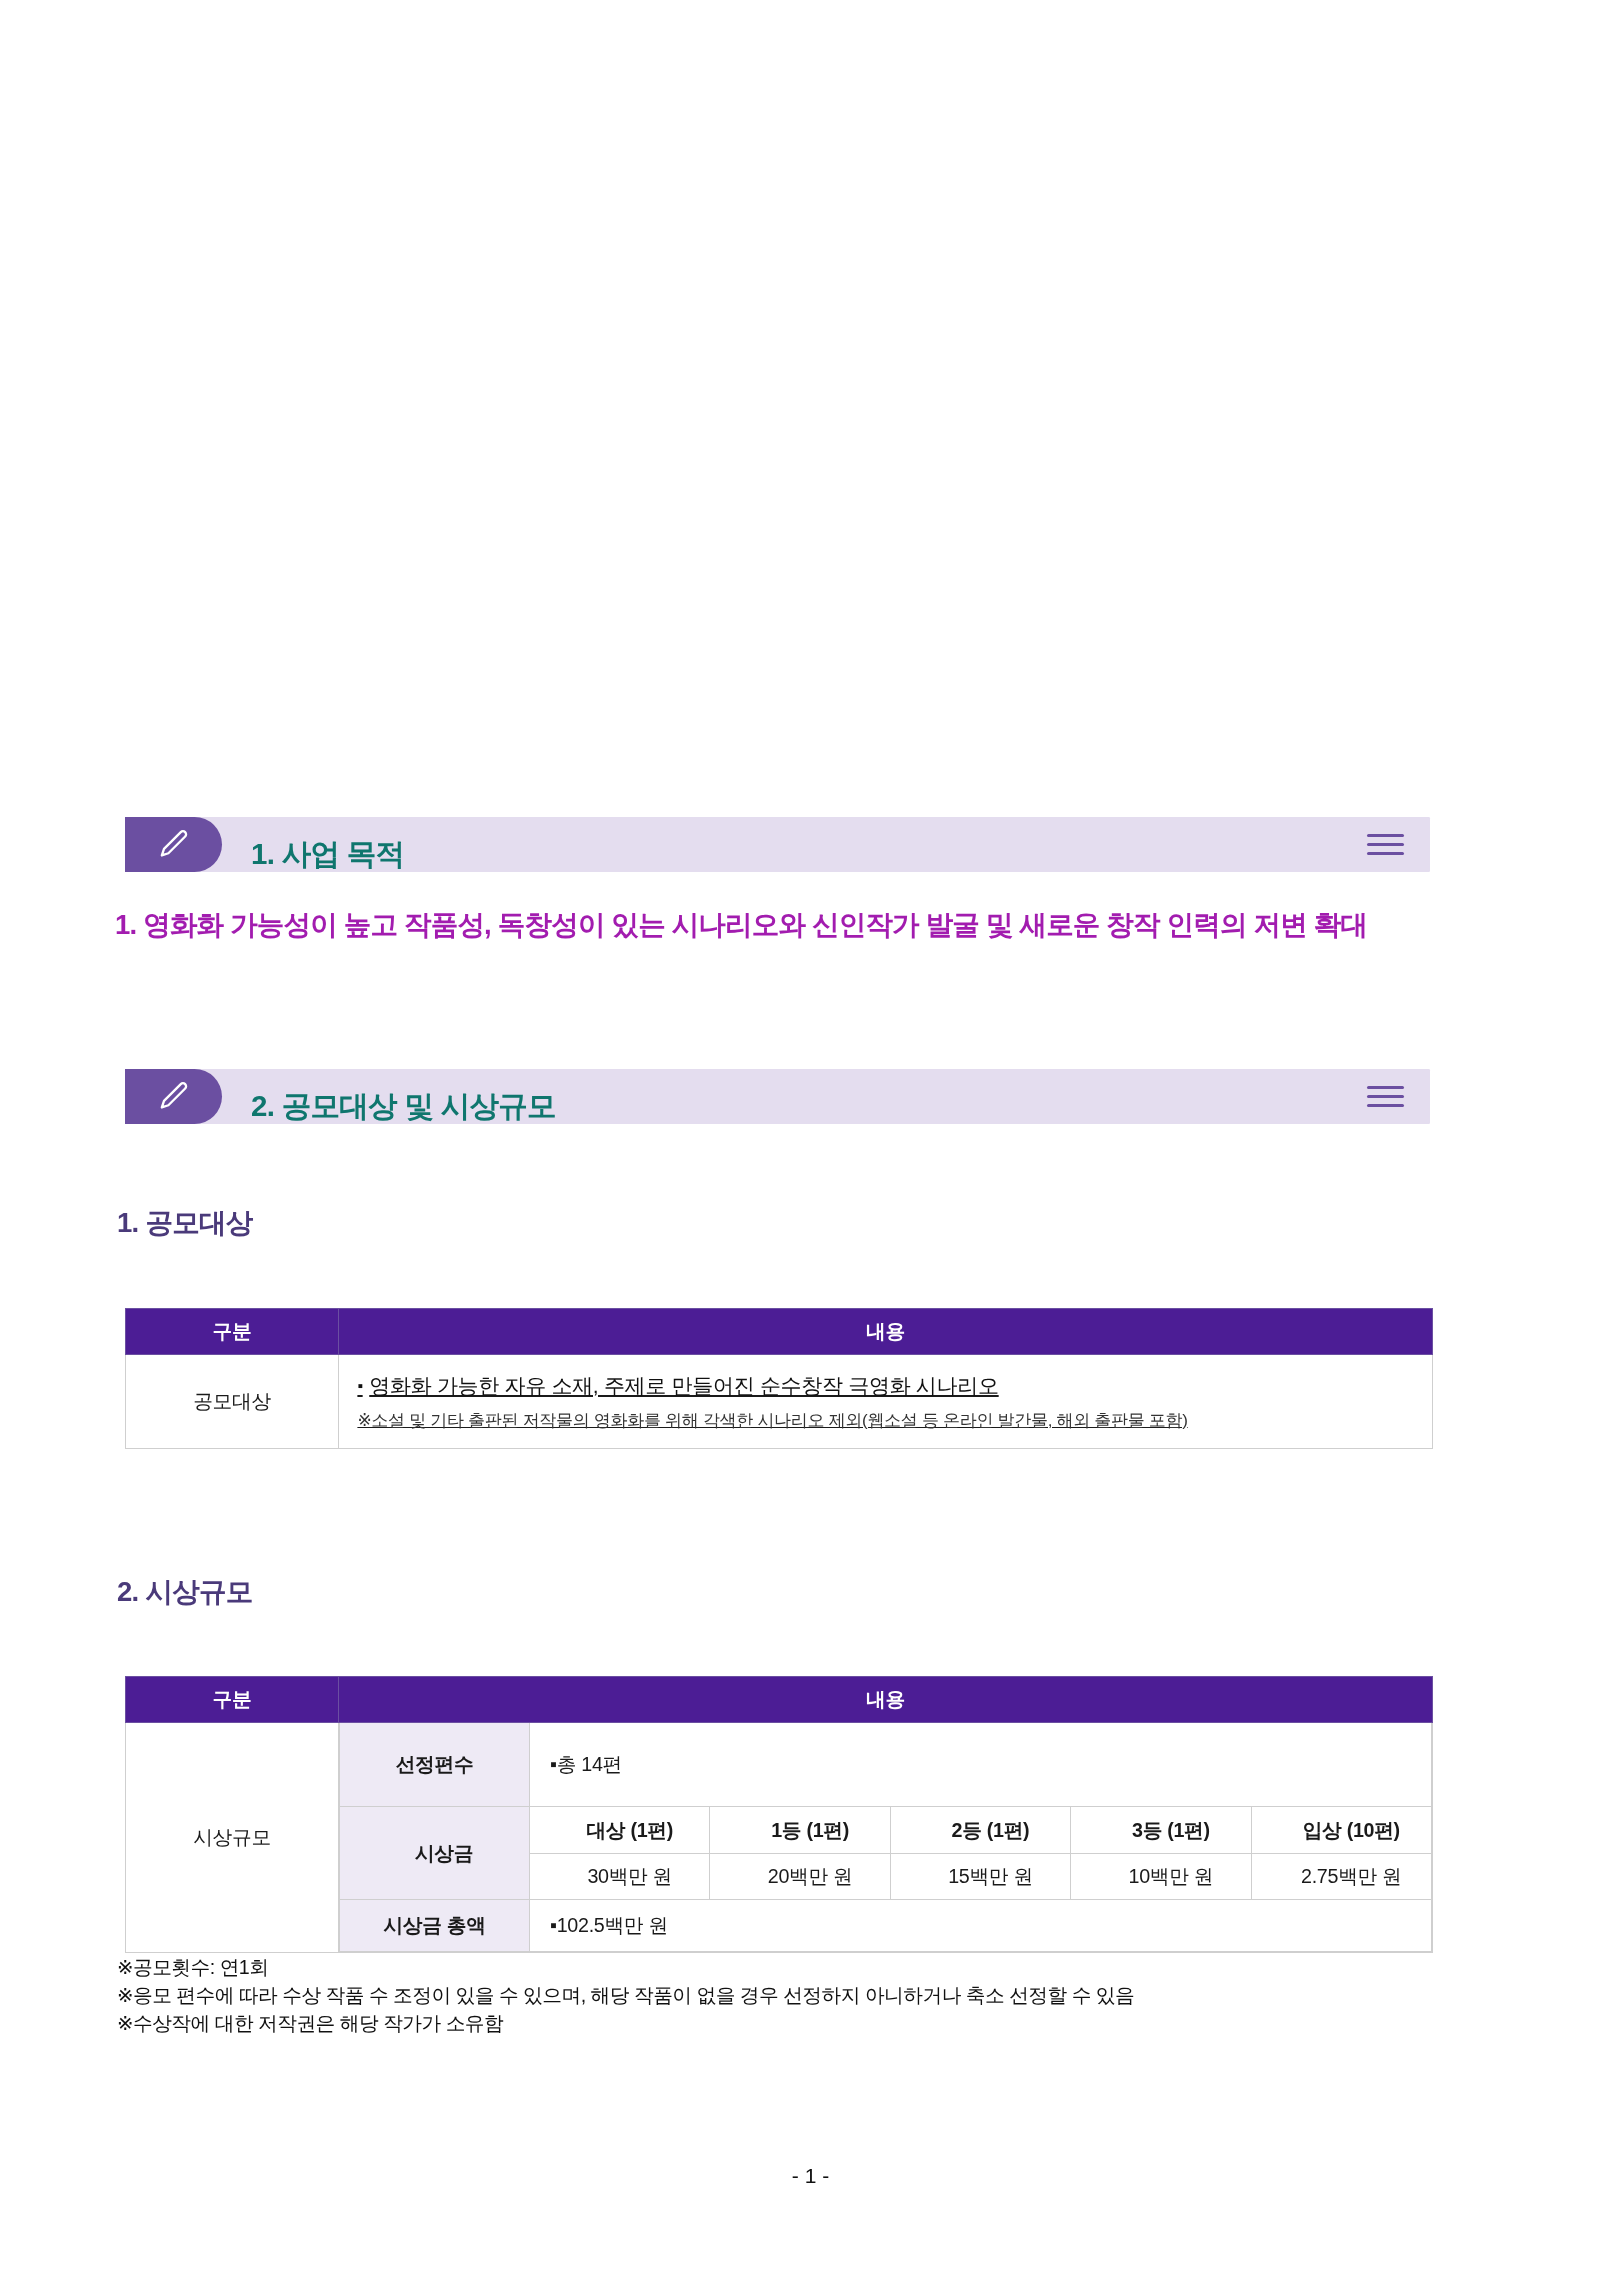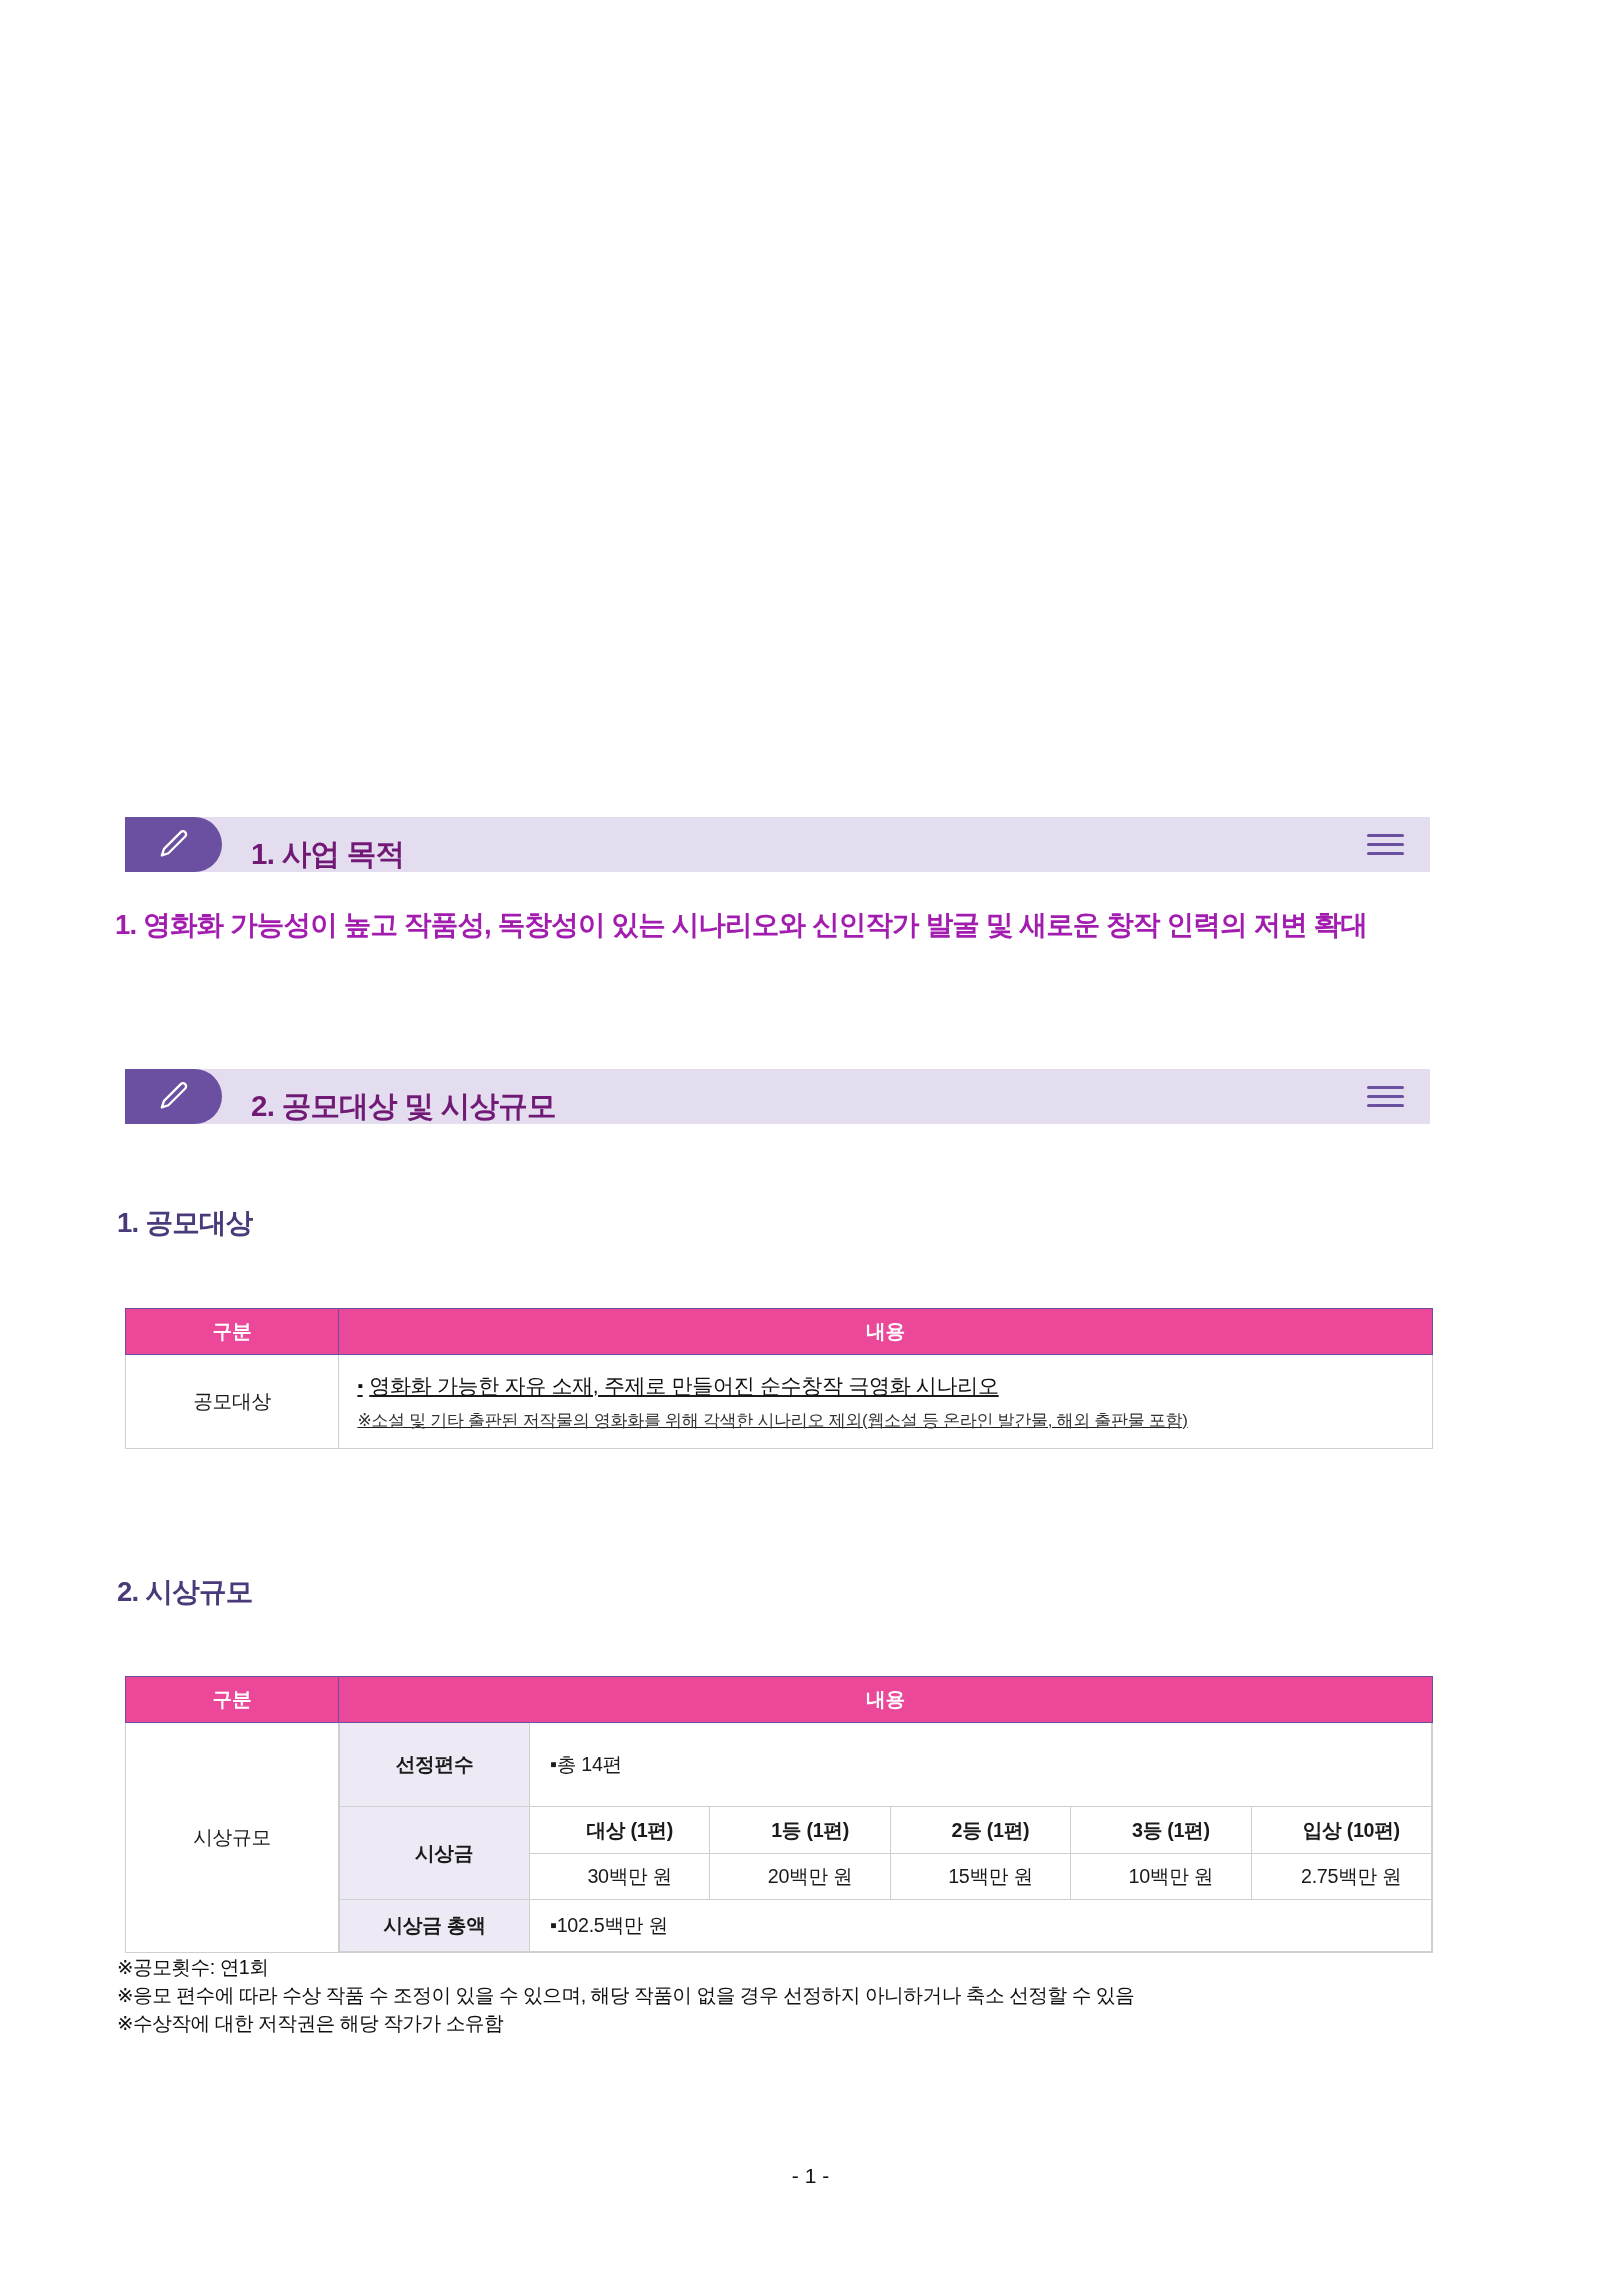--- a/index.html
+++ b/index.html
@@ -68,21 +68,21 @@
     border-bottom-right-radius: 27.5px;
     display: flex;
     align-items: center;
     justify-content: center;
     flex: none;
   }
   .pencil-icon svg { display: block; }
   .section-bar .sec-title {
     font-size: 29.5px;
     font-weight: bold;
-    color: #701a75;
+    color: #0f766e;
     margin-left: 29px;
     letter-spacing: -0.7px;
     white-space: nowrap;
     margin-top: 20px;
   }
   .section-bar .hamburger {
     margin-left: auto;
     margin-right: 26px;
     width: 37px;
     flex: none;
@@ -113,21 +113,21 @@
     letter-spacing: -0.7px;
   }
 
   
   table.doc-table {
     position: absolute;
     border-collapse: collapse;
     table-layout: fixed;
   }
   table.doc-table th {
-    background: #ec4899;
+    background: #4c1d95;
     color: #ffffff;
     font-size: 19.7px;
     font-weight: bold;
     padding: 9.2px 0;
     text-align: center;
     letter-spacing: -0.3px;
     border: 0.7px solid #6b4fa1;
   }
   table.doc-table td {
     border: 0.7px solid #cfcfcf;

